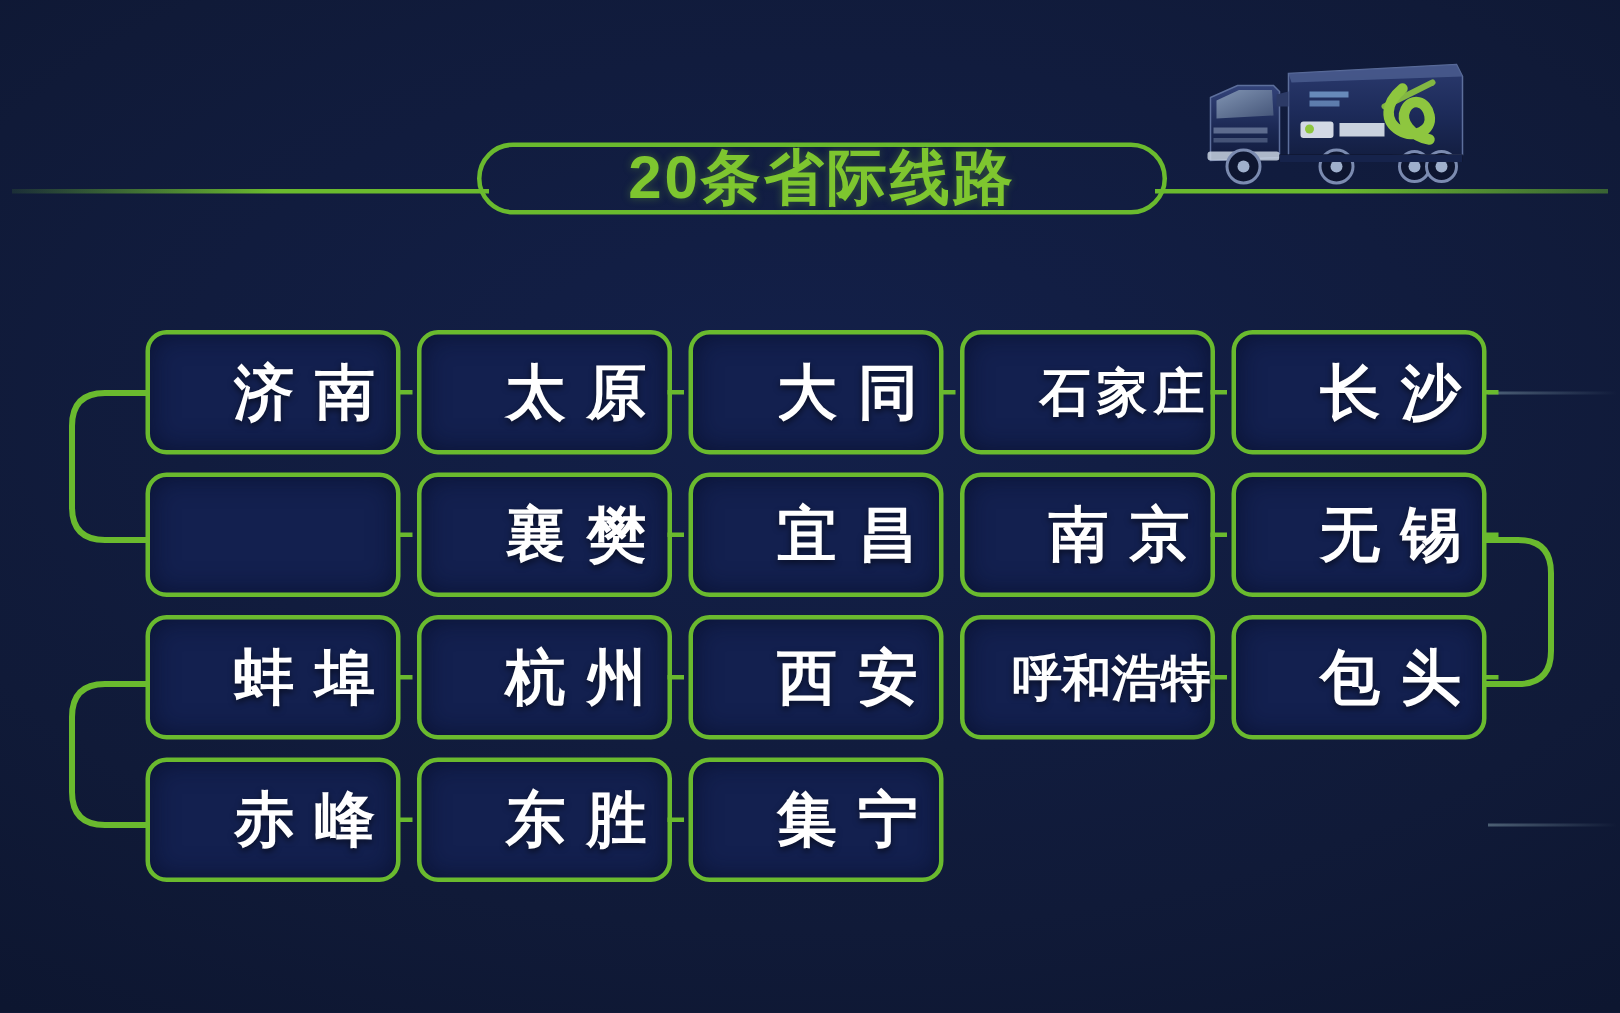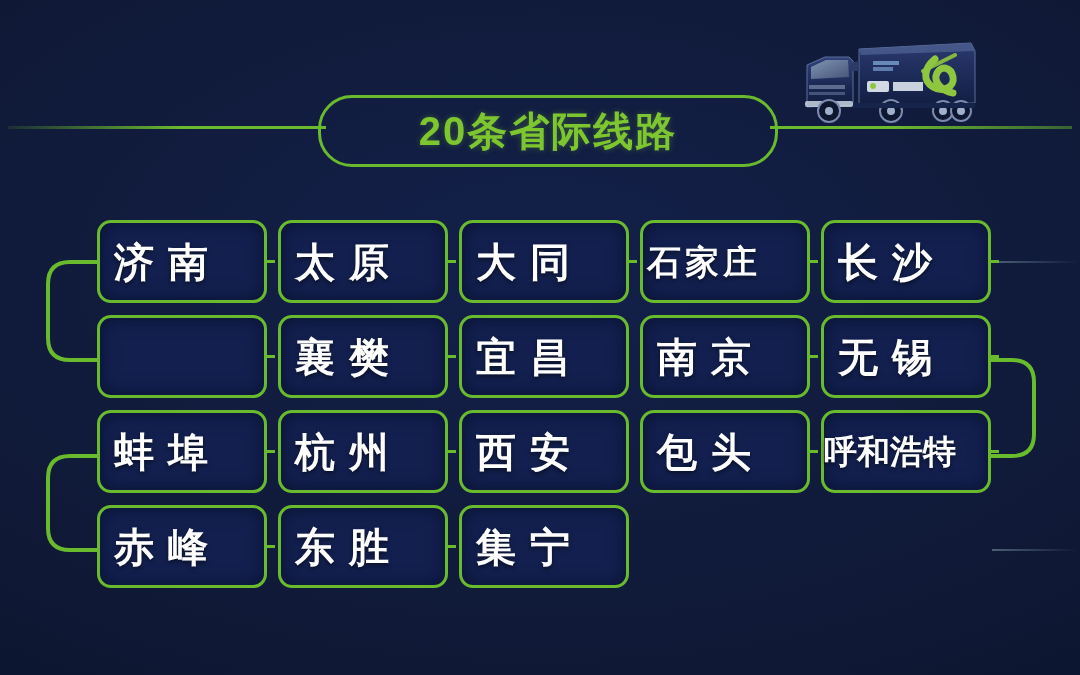--- a/index.html
+++ b/index.html
@@ -42,21 +42,21 @@
     background: linear-gradient(to right, rgba(106,186,46,0.12), #6aba2e 55%, #6aba2e);
   }
   .road-line.right {
     left: 770px; width: 302px;
     background: linear-gradient(to right, #6aba2e, #6aba2e 40%, rgba(106,186,46,0.45));
   }
 
   .title-pill {
     position: absolute;
     left: 318px; top: 0;
-    width: 460px; height: 72px;
+    width: 460px; height: 48px;
     border: 3px solid #6aba2e;
     border-radius: 34px;
     background: transparent;
     display: flex;
     align-items: center;
     justify-content: center;
   }
   .title-text {
     color: #7ec62f;
     font-size: 40px;
@@ -95,21 +95,21 @@
   }
 
   .tile {
     position: relative;
     border: 3px solid #6aba2e;
     border-radius: 14px;
     background: #13204f;
     box-shadow: inset 0 0 18px rgba(7,14,40,0.75);
     display: flex;
     align-items: center;
-    justify-content: flex-start;
+    justify-content: flex-end;
   }
 
   .tile .city {
     color: #ffffff;
     font-weight: bold;
     font-size: 40px;
     line-height: 1;
     letter-spacing: 14px;
     text-indent: 14px;
     white-space: nowrap;
@@ -263,29 +263,29 @@
         <span class="city">蚌埠</span>
         <i class="nub"></i>
       </div>
       <div class="tile len2">
         <span class="city">杭州</span>
         <i class="nub"></i>
       </div>
       <div class="tile len2">
         <span class="city">西安</span>
       </div>
-      <div class="tile len2">
-        <span class="city">包头</span>
-        <i class="nub"></i>
-      </div>
       <div class="tile len4">
         <span class="city">呼和浩特</span>
         <i class="nub"></i>
       </div>
       <div class="tile len2">
+        <span class="city">包头</span>
+        <i class="nub"></i>
+      </div>
+      <div class="tile len2">
         <span class="city">赤峰</span>
         <i class="nub"></i>
       </div>
       <div class="tile len2">
         <span class="city">东胜</span>
         <i class="nub"></i>
       </div>
       <div class="tile len2">
         <span class="city">集宁</span>
       </div>

